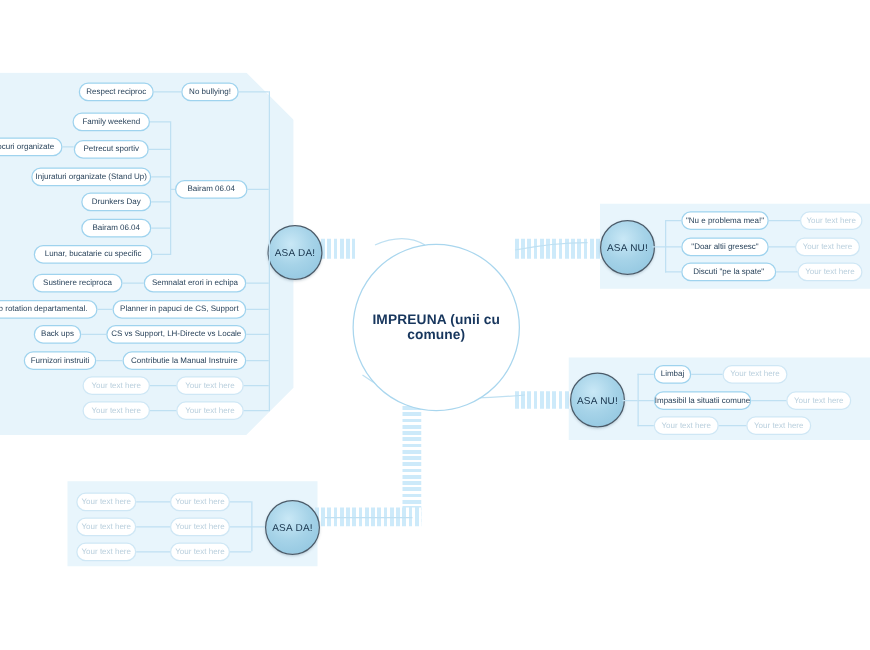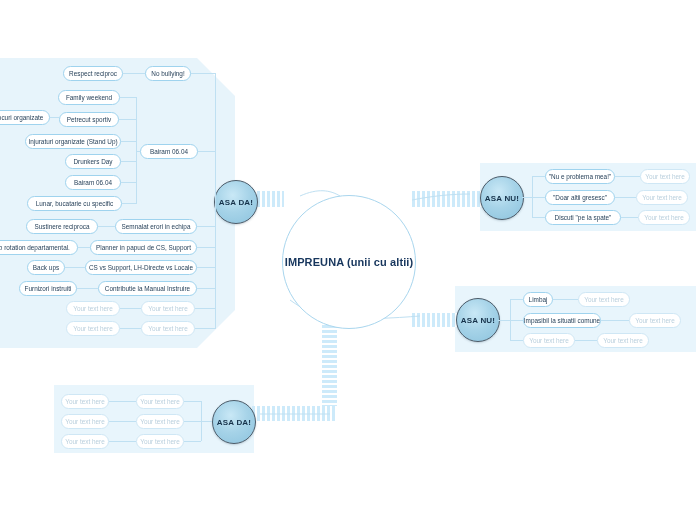--- a/index.html
+++ b/index.html
@@ -52,21 +52,21 @@
 
   
   .hub{
     position:absolute;border-radius:50%;
     border:1.6px solid #4a5a68;
     background:radial-gradient(circle at 42% 34%, #c9e8f6 0%, #a6d3e8 46%, #8cc3de 100%);
     display:flex;align-items:center;justify-content:center;
     box-shadow:0 1px 2px rgba(60,90,110,.25);
   }
   .hub span{
-    font-size:8px;font-weight:bold;color:#16324a;letter-spacing:.2px;white-space:nowrap;
+    font-size:8px;font-weight:normal;color:#16324a;letter-spacing:.2px;white-space:nowrap;
   }
   #hub-left{left:214px;top:180px;width:42px;height:42px;}
   #hub-tr{left:480px;top:176px;width:42px;height:42px;}
   #hub-br{left:456px;top:298px;width:42px;height:42px;}
   #hub-bl{left:212px;top:400px;width:42px;height:42px;}
 
   
   .pill{
     position:absolute;height:15px;line-height:15px;
     border:1px solid #9fd3ee;border-radius:8px;background:#ffffff;
@@ -98,21 +98,21 @@
 
   <svg class="arcs" viewBox="0 0 696 520">
     <path d="M300,196 C318,188 330,190 340,196" stroke="#bfe0f2" stroke-width="1" fill="none"></path>
     <path d="M412,200 C432,196 452,194 470,194" stroke="#bfe0f2" stroke-width="1" fill="none"></path>
     <path d="M336,318 C356,320 396,318 420,316" stroke="#bfe0f2" stroke-width="1" fill="none"></path>
     <path d="M290,300 C304,310 316,316 328,322" stroke="#bfe0f2" stroke-width="1" fill="none"></path>
     <path d="M260,414 C280,414 310,414 330,414" stroke="#bfe0f2" stroke-width="1" fill="none"></path>
   </svg>
 
   <div id="center-node">
-    <div class="label">IMPREUNA (unii cu altii)</div>
+    <div class="label">IMPREUNA (unii cu comune)</div>
   </div>
 
   <div class="hub" id="hub-left">
     <span>ASA DA!</span>
   </div>
   <div class="hub" id="hub-tr">
     <span>ASA NU!</span>
   </div>
   <div class="hub" id="hub-br">
     <span>ASA NU!</span>

